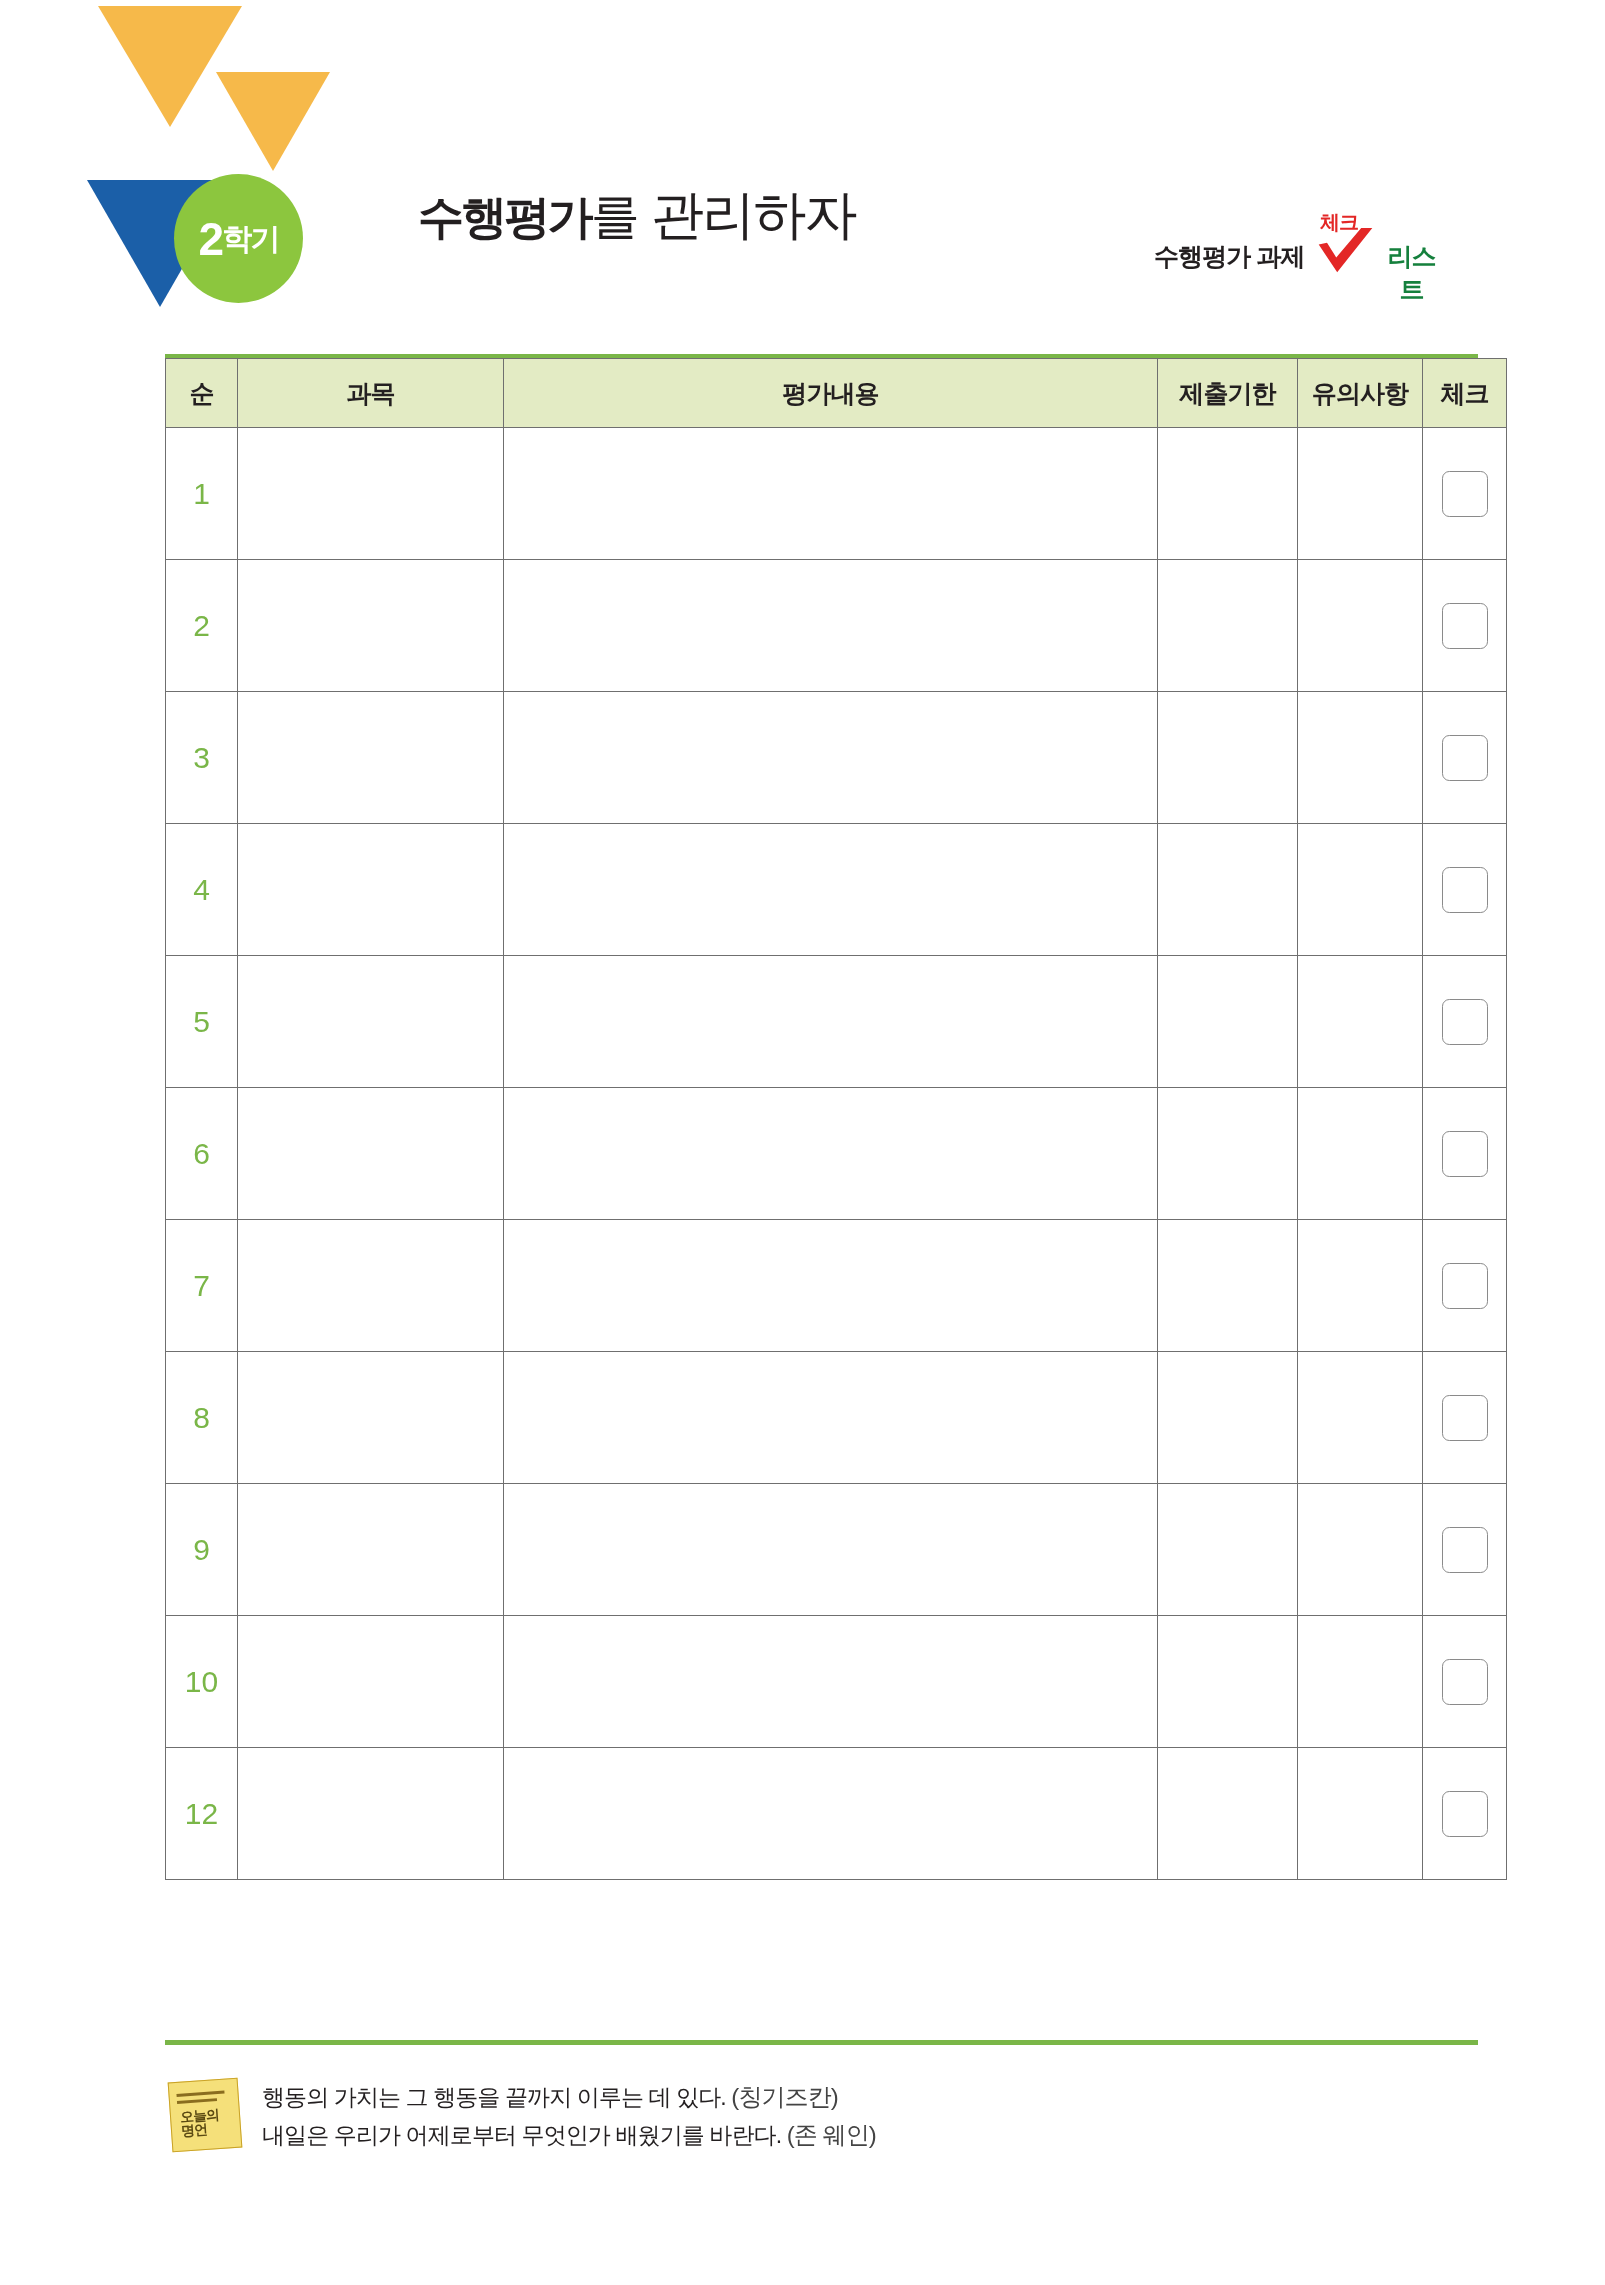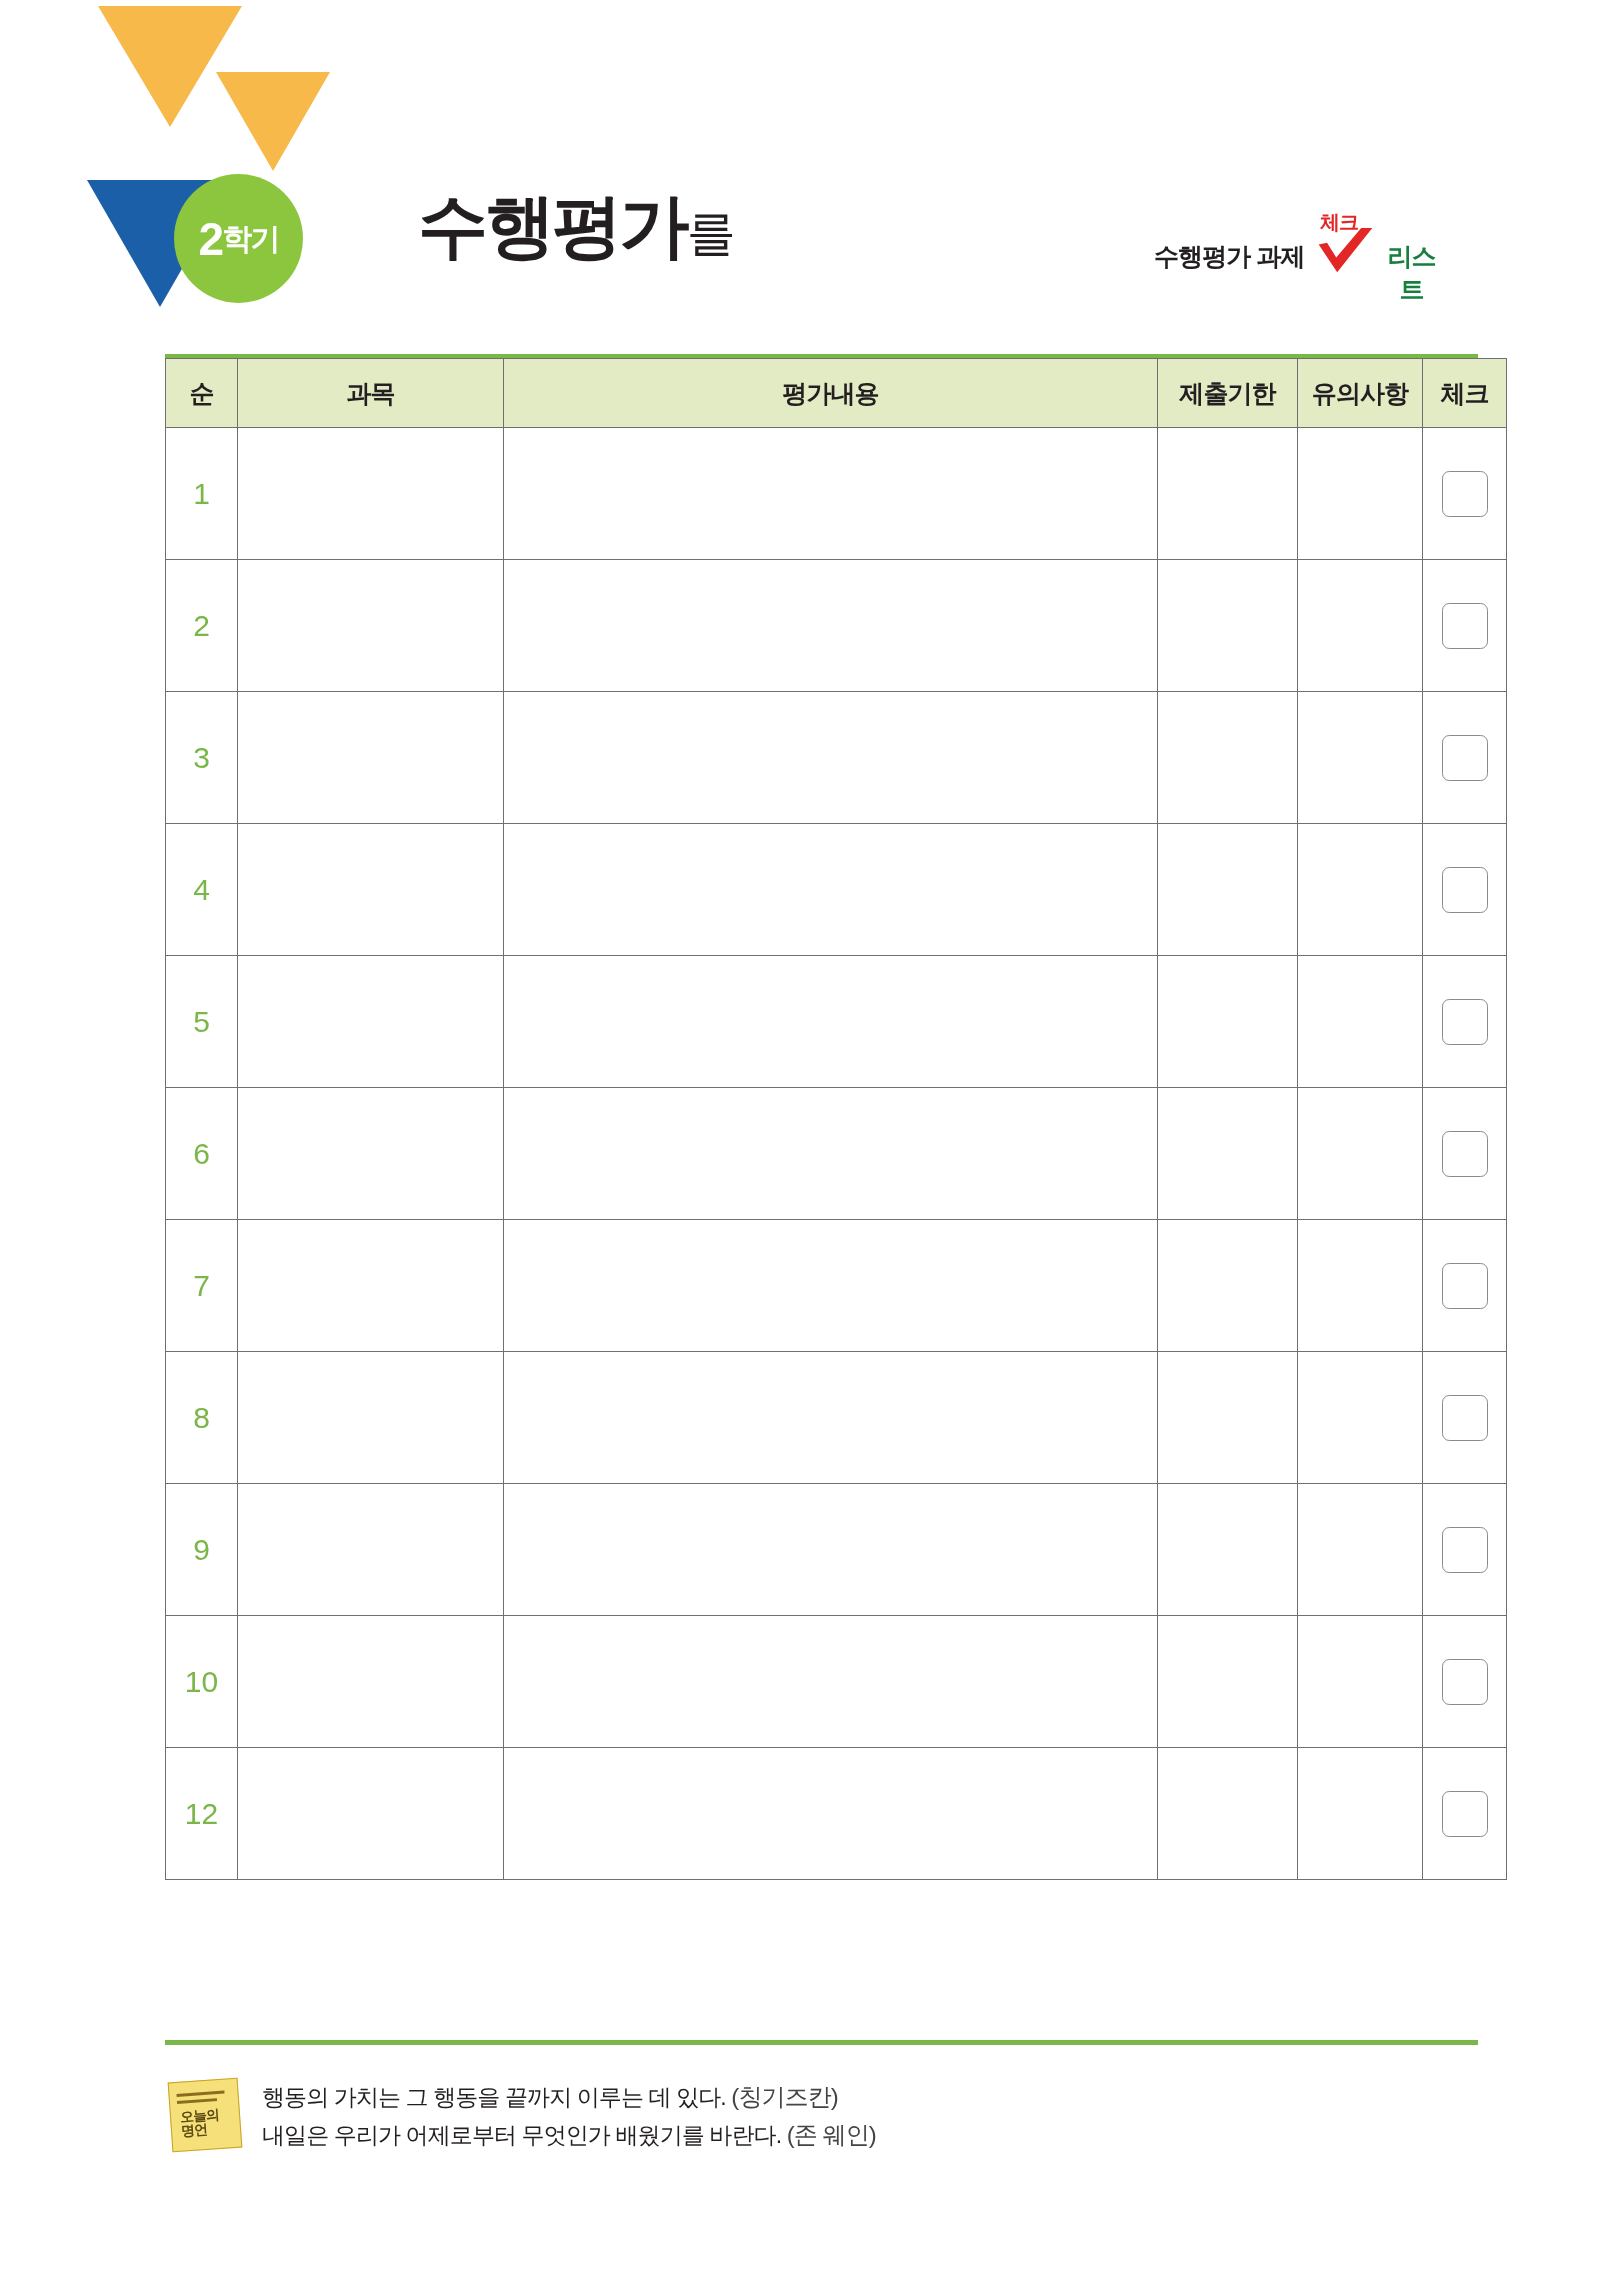--- a/index.html
+++ b/index.html
@@ -65,21 +65,21 @@
 
   
   .title-wrap {
     position: absolute;
     left: 418px;
     top: 180px;
     display: flex;
     align-items: baseline;
   }
   .title-main {
-    font-size: 70px;
+    font-size: 46px;
     font-weight: bold;
     color: #231f20;
     letter-spacing: -2.8px;
   }
   .title-sub1 {
     font-size: 49px;
     font-weight: normal;
     color: #231f20;
     letter-spacing: -1.8px;
   }
@@ -294,20 +294,21 @@
 </div>
 
 <div class="badge">
   <span class="big">2</span>
     <span class="small">학기</span>
 </div>
 
 <div class="title-wrap">
   <span class="title-main">수행평가</span>
   <span class="title-sub1">를</span>
+  <span class="title-sub2">관리하자</span>
 </div>
 
 <div class="minilogo">
   <span class="ml-check-word">체크</span>
   <svg class="ml-check-mark" viewBox="0 0 66 54">
     <path d="M4 20 L24 50 L62 2 L50 2 L23 34 L13 18 Z" fill="#e32726"></path>
   </svg>
   <span class="ml-line">수행평가 과제</span>
   <span class="ml-tail">리스트</span>
 </div>

